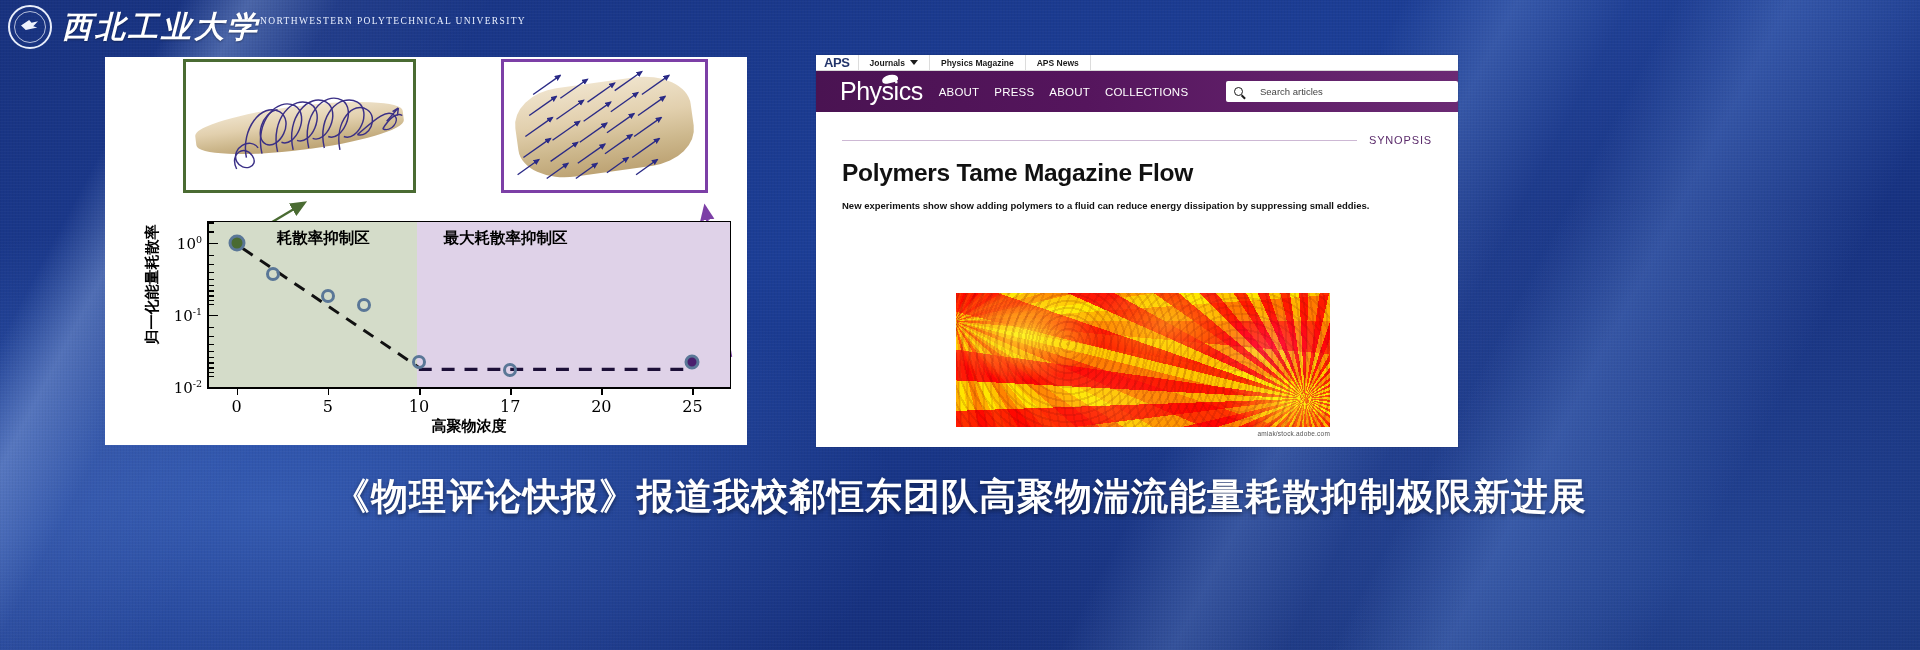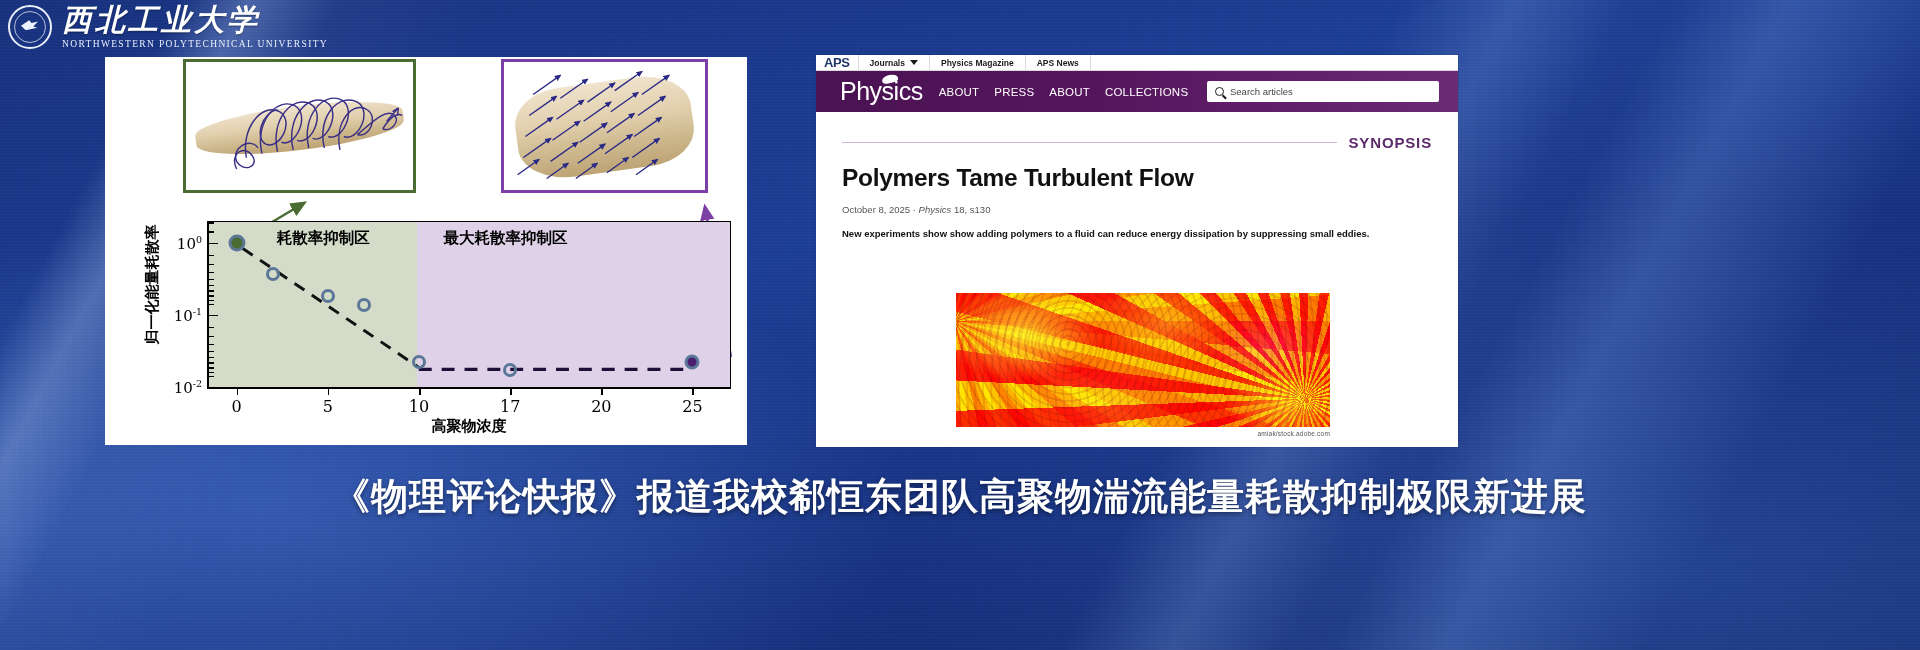--- a/index.html
+++ b/index.html
@@ -32,21 +32,21 @@
   
   #logo { position: absolute; left: 8px; top: 5px; display: flex; align-items: center; gap: 10px; z-index: 6; }
   #logo .seal { width: 44px; height: 44px; border-radius: 50%; border: 2px solid #e9eefb;
     display:flex; align-items:center; justify-content:center; position: relative; }
   #logo .seal::before{ content:""; position:absolute; inset:4px; border-radius:50%; border:1px solid rgba(233,238,251,.75);}
   #logo .seal .bird{ width: 22px; height: 22px; position: relative; }
   #logo .seal .bird::before{
     content:""; position:absolute; left:2px; top:4px; width:17px; height:10px;
     background:#eef2fc; clip-path: polygon(0% 55%, 48% 0%, 62% 28%, 100% 12%, 72% 62%, 96% 74%, 28% 100%);
   }
-  #logo .names { display:flex; flex-direction:column; line-height:1; }
+  #logo .names { display:flex; flex-direction:row; line-height:1; }
   #logo .cn { font-family:"DejaVu Serif", serif; font-weight:700; font-size:30px; color:#fff;
     letter-spacing:3px; text-shadow:0 1px 2px rgba(0,0,0,.35); font-style: italic; }
   #logo .en { font-family:"Liberation Serif", serif; font-size:9.5px; color:#eaf0ff; letter-spacing:1.35px;
     margin-top:5px; white-space:nowrap; }
 
   
   #figure-card {
     position:absolute; left:105px; top:57px; width:642px; height:388px;
     background:#ffffff; z-index:5;
   }
@@ -122,31 +122,31 @@
     border-left:4px solid transparent; border-right:4px solid transparent; border-top:5px solid #1b1b1b; }
 
   #aps-head { height:41px; background:linear-gradient(90deg,#4a1352 0%, #55155d 42%, #6b2a74 100%);
      display:flex; align-items:center; padding:0 0 0 24px; gap:16px; position:relative; }
   #aps-head .plogo { font-family:"Liberation Sans", sans-serif; font-weight:300; font-size:25px; color:#fff;
      letter-spacing:-.5px; position:relative; line-height:1; }
   #aps-head .plogo .dot { position:absolute; right:25px; top:-4px; width:16px; height:8px; background:#fff;
      border-radius:60% 60% 40% 40%; transform:rotate(-12deg); }
   #aps-head .hnav { display:flex; gap:15px; }
   #aps-head .hnav span { color:#fff; font-size:11.5px; font-weight:400; letter-spacing:.2px; }
-  #aps-search { position:absolute; right:19px; width:232px; height:21px; background:#fff; border-radius:2px;
-     display:flex; align-items:center; gap:6px; padding:0 8px; }
+  #aps-search { position:absolute; right:0; width:232px; height:21px; background:#fff; border-radius:2px;
+     display:flex; align-items:center; gap:17px; padding:0 8px; }
   #aps-search .mag { width:9px; height:9px; border:1.6px solid #1b1b1b; border-radius:50%; position:relative; flex:none; }
   #aps-search .mag::after{ content:""; position:absolute; right:-4px; bottom:-3px; width:5px; height:1.6px;
      background:#1b1b1b; transform:rotate(45deg); }
   #aps-search .ph { font-size:9.5px; color:#444; }
 
   #aps-body { padding:22px 26px 0 26px; }
   .syn-row { display:flex; align-items:center; gap:12px; }
   .syn-row .rule { flex:1; height:1px; background:#cdb8d4; }
-  .syn-row .syn { font-size:15px; font-weight:700; letter-spacing:.85px; color:#5b2b6b; }
+  .syn-row .syn { font-size:11px; font-weight:400; letter-spacing:.85px; color:#5b2b6b; }
   #aps-title { margin-top:13px; font-size:24.5px; font-weight:700; color:#111; letter-spacing:-.3px; }
   #aps-meta { margin-top:12px; font-size:9.5px; color:#555; }
   #aps-meta em { font-style:italic; }
   #aps-deck { margin-top:12px; font-size:9.5px; font-weight:700; color:#111; line-height:1.55; max-width:565px; }
 
   #aps-img { position:absolute; left:140px; top:238px; width:374px; height:134px;
      overflow:hidden; background:#e8450c; }
   #aps-img .swirl { position:absolute; inset:-40%;
      background:
        repeating-conic-gradient(from 10deg at 22% 34%, #ffd21e 0deg 4deg, #f58410 4deg 8deg, #e33b12 8deg 13deg, #ff9f18 13deg 18deg),
@@ -365,27 +365,21 @@
       <span class="mag"></span>
       <span class="ph">Search articles</span>
     </div>
   </div>
 
   <div id="aps-body">
     <div class="syn-row">
       <div class="rule"></div>
       <div class="syn">SYNOPSIS</div>
     </div>
-    <div id="aps-title">Polymers Tame Turbulent Flow</div>
-    <div id="aps-meta">
-      <span>October 8, 2025</span>
-      <span> · </span>
-      <em>Physics</em>
-      <span>18, s130</span>
-    </div>
+    <div id="aps-title">Polymers Tame Magazine Flow</div>
     <div id="aps-deck">New experiments show show adding polymers to a fluid can reduce energy dissipation by suppressing small eddies.</div>
   </div>
 
   <div id="aps-img">
     <div class="swirl"></div>
       <div class="swirl2"></div>
       <div class="rings"></div>
   </div>
   <div id="aps-credit">amiak/stock.adobe.com</div>
 </div>

